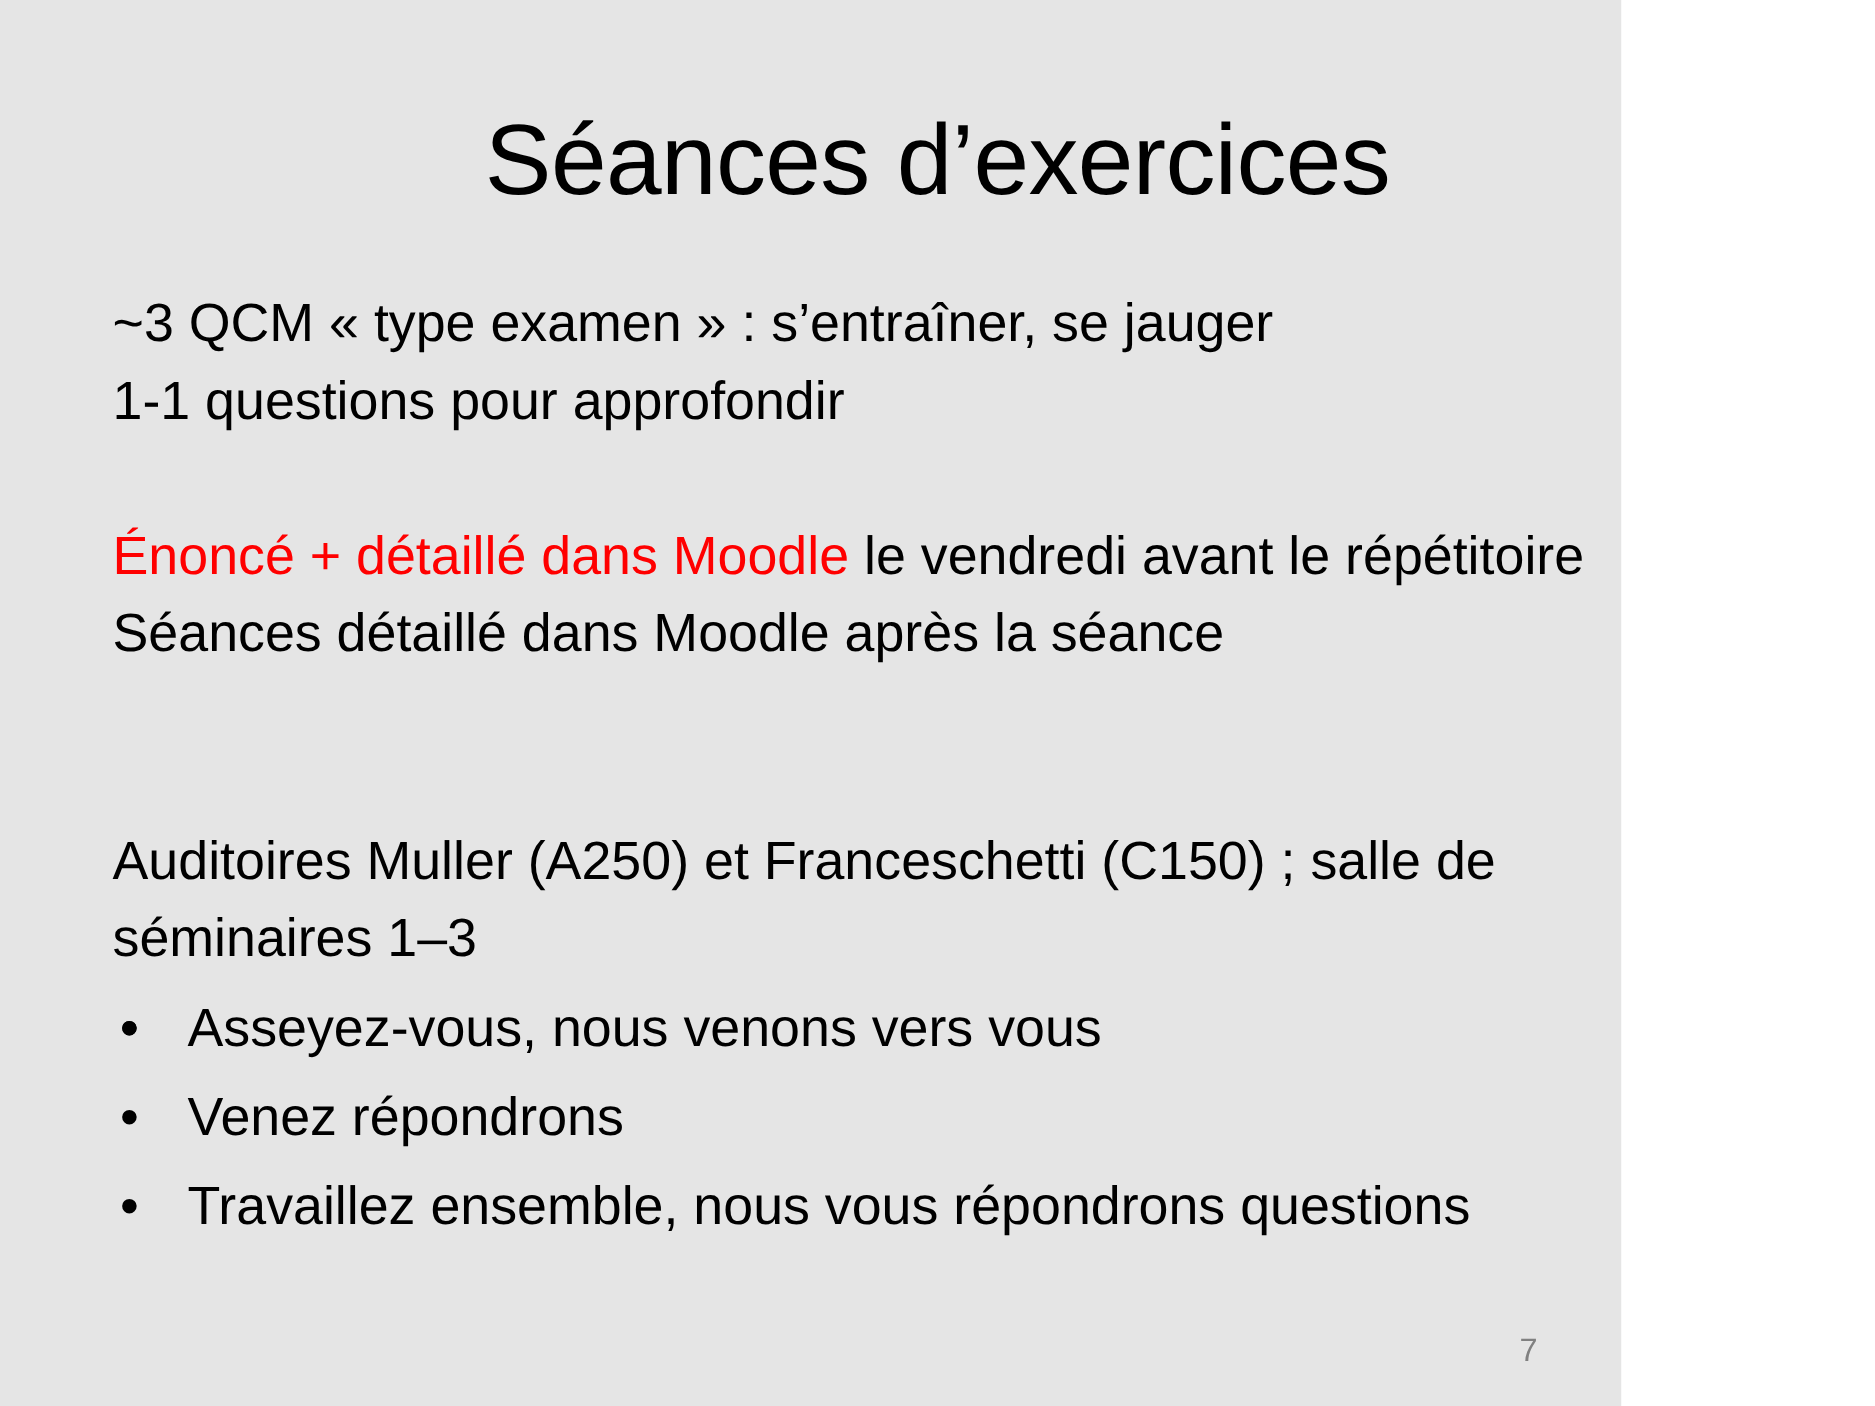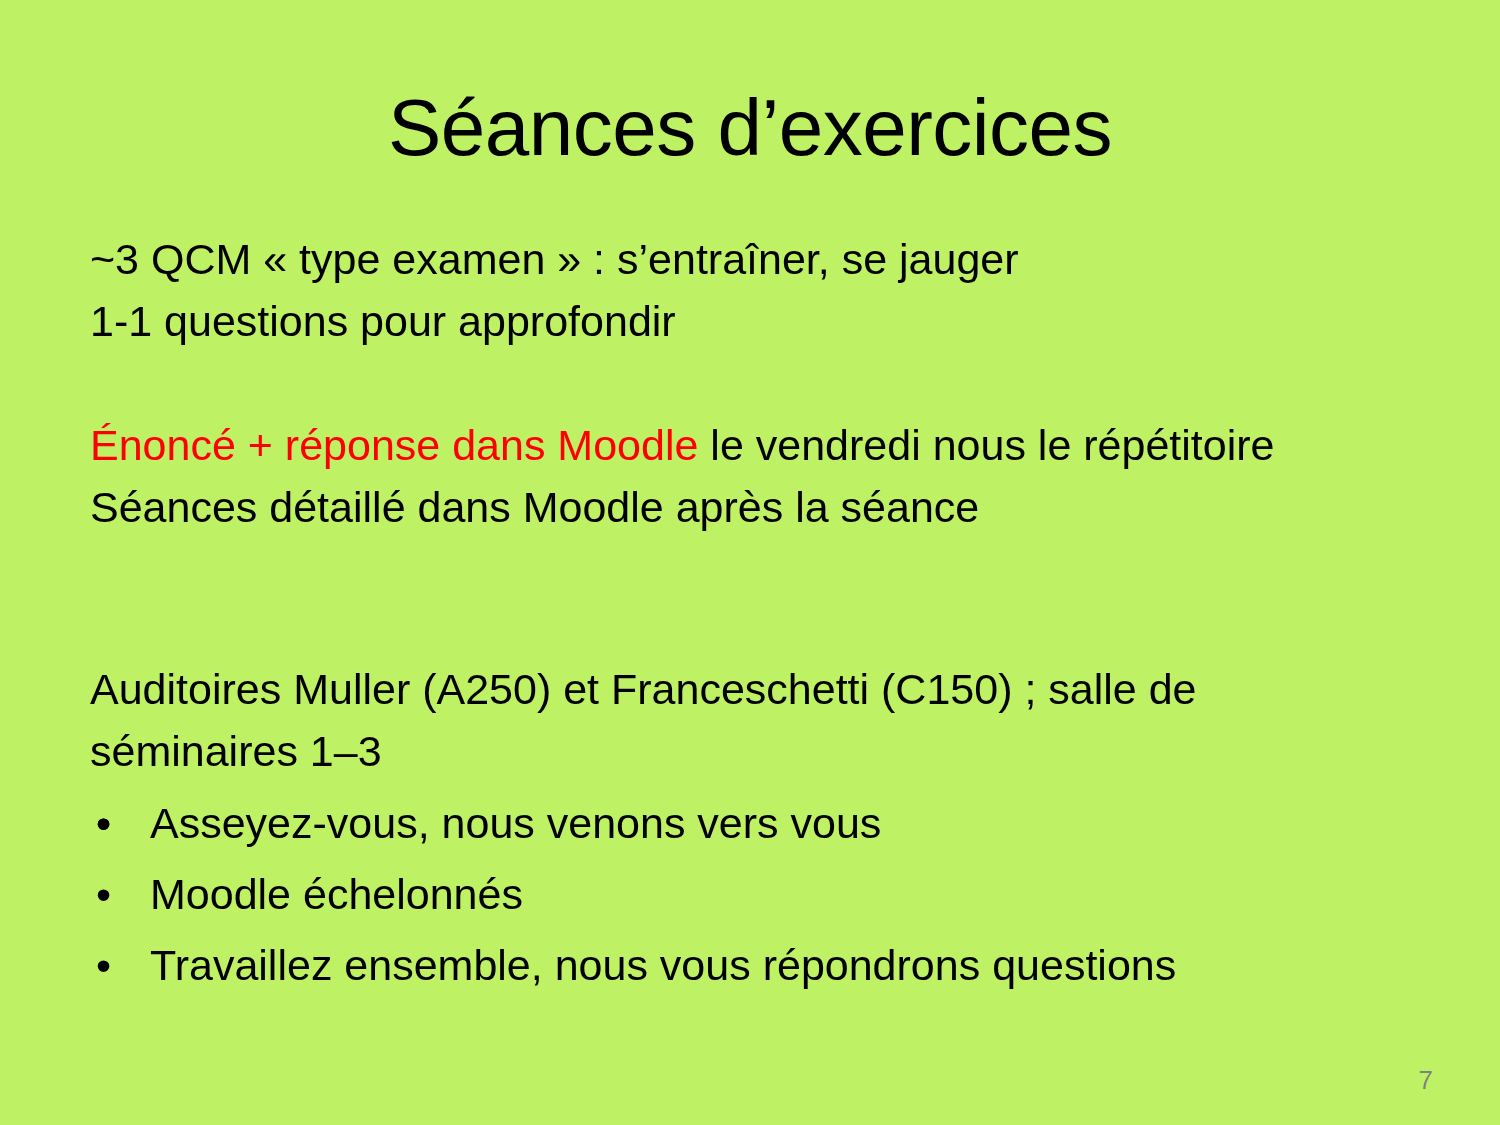--- a/index.html
+++ b/index.html
@@ -5,23 +5,23 @@
   html, body {
     margin: 0;
     padding: 0;
     background: #ffffff;
   }
   body {
     font-family: "Liberation Sans", sans-serif;
   }
   .slide {
     position: relative;
-    width: 1500px;
+    width: 1297px;
     height: 1125px;
-    background: #bef264;
+    background: #e5e5e5;
     overflow: hidden;
   }
   .slide-title {
     position: absolute;
     left: 0;
     top: 88px;
     width: 1500px;
     text-align: center;
     font-size: 80px;
     line-height: 1.0;
@@ -92,42 +92,42 @@
   <div class="slide-title">Séances d’exercices</div>
 
   <div class="body-area">
 
     <p class="para">~3 QCM « type examen » : s’entraîner, se jauger</p>
 
     <p class="para">1-1 questions pour approfondir</p>
 
     <div class="spacer-line"></div>
 
-    <p class="para"><span class="red">Énoncé + réponse dans Moodle</span><span> le vendredi nous le répétitoire</span></p>
+    <p class="para"><span class="red">Énoncé + détaillé dans Moodle</span><span> le vendredi avant le répétitoire</span></p>
 
     <p class="para">Séances détaillé dans Moodle après la séance</p>
 
     <div class="spacer-line"></div>
     <div class="spacer-line-small"></div>
 
     <p class="para">Auditoires Muller (A250) et Franceschetti (C150) ; salle de</p>
 
     <p class="para para-gap">séminaires 1–3</p>
 
     <ul class="bullet-list">
       <li class="bullet-item">
         <span class="bullet-dot">•</span>
       </li>
       <li class="bullet-item">
         <span class="bullet-dot">•</span>
         <span>Asseyez-vous, nous venons vers vous</span>
       </li>
       <li class="bullet-item">
         <span class="bullet-dot">•</span>
-        <span>Moodle échelonnés</span>
+        <span>Venez répondrons</span>
       </li>
       <li class="bullet-item">
         <span class="bullet-dot">•</span>
         <span>Travaillez ensemble, nous vous répondrons questions</span>
       </li>
     </ul>
 
   </div>
 
   <div class="slide-number">7</div>

